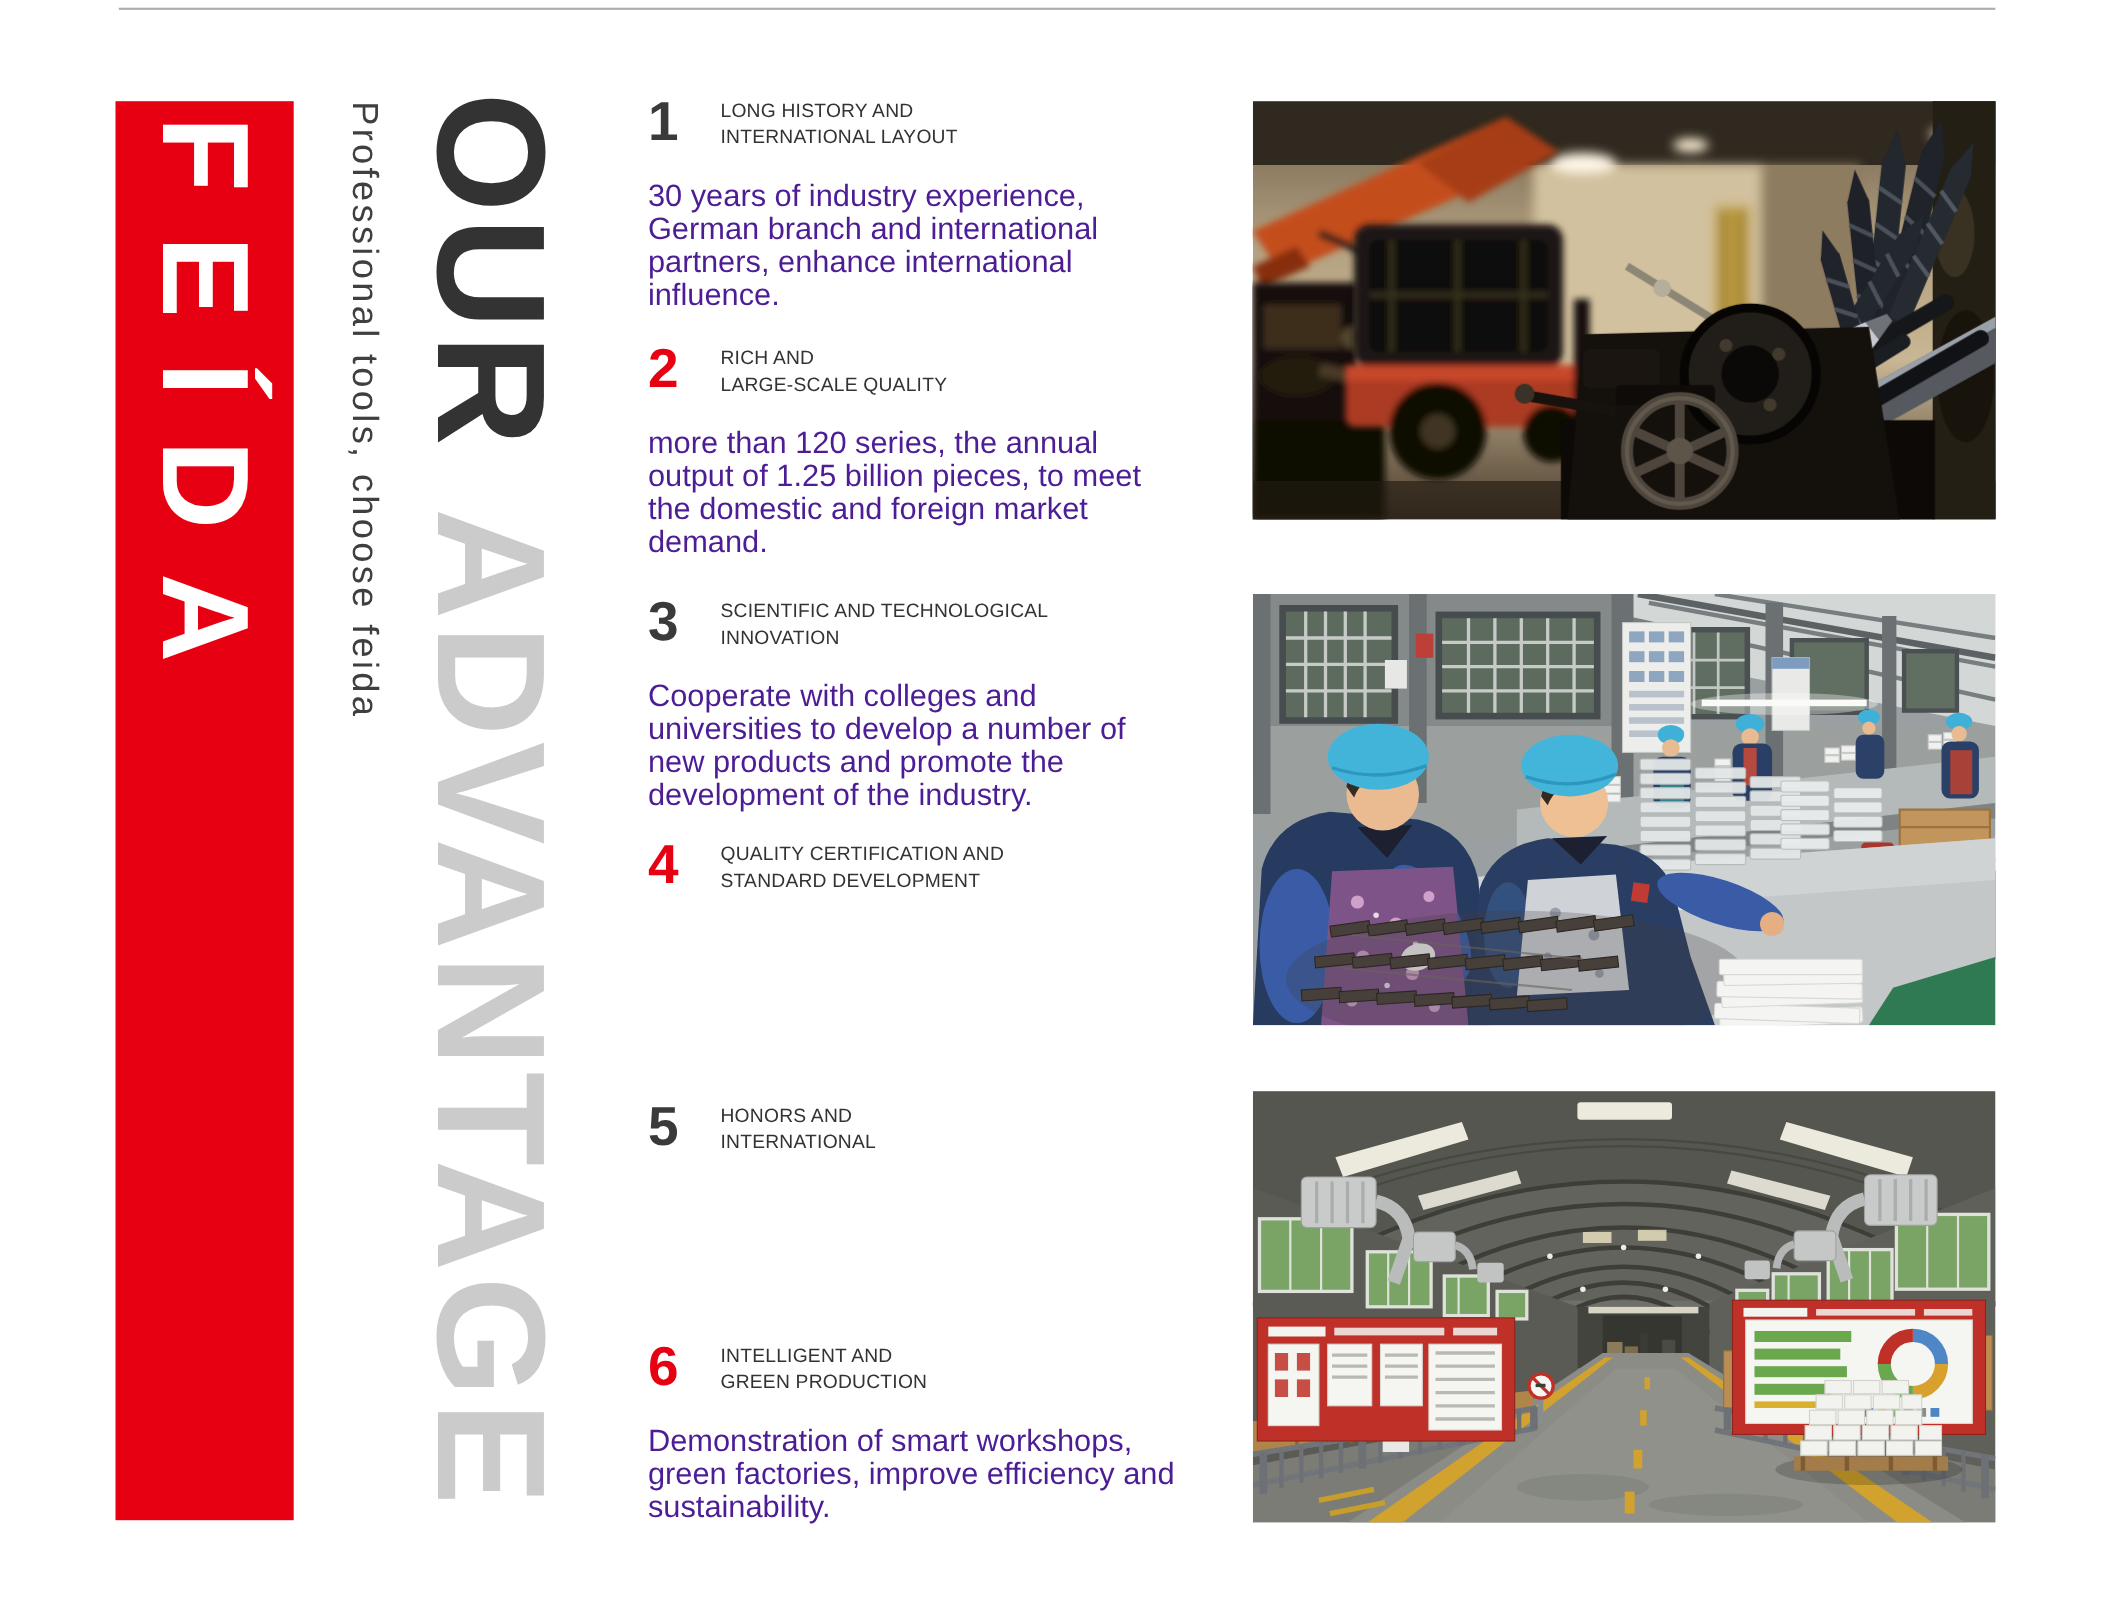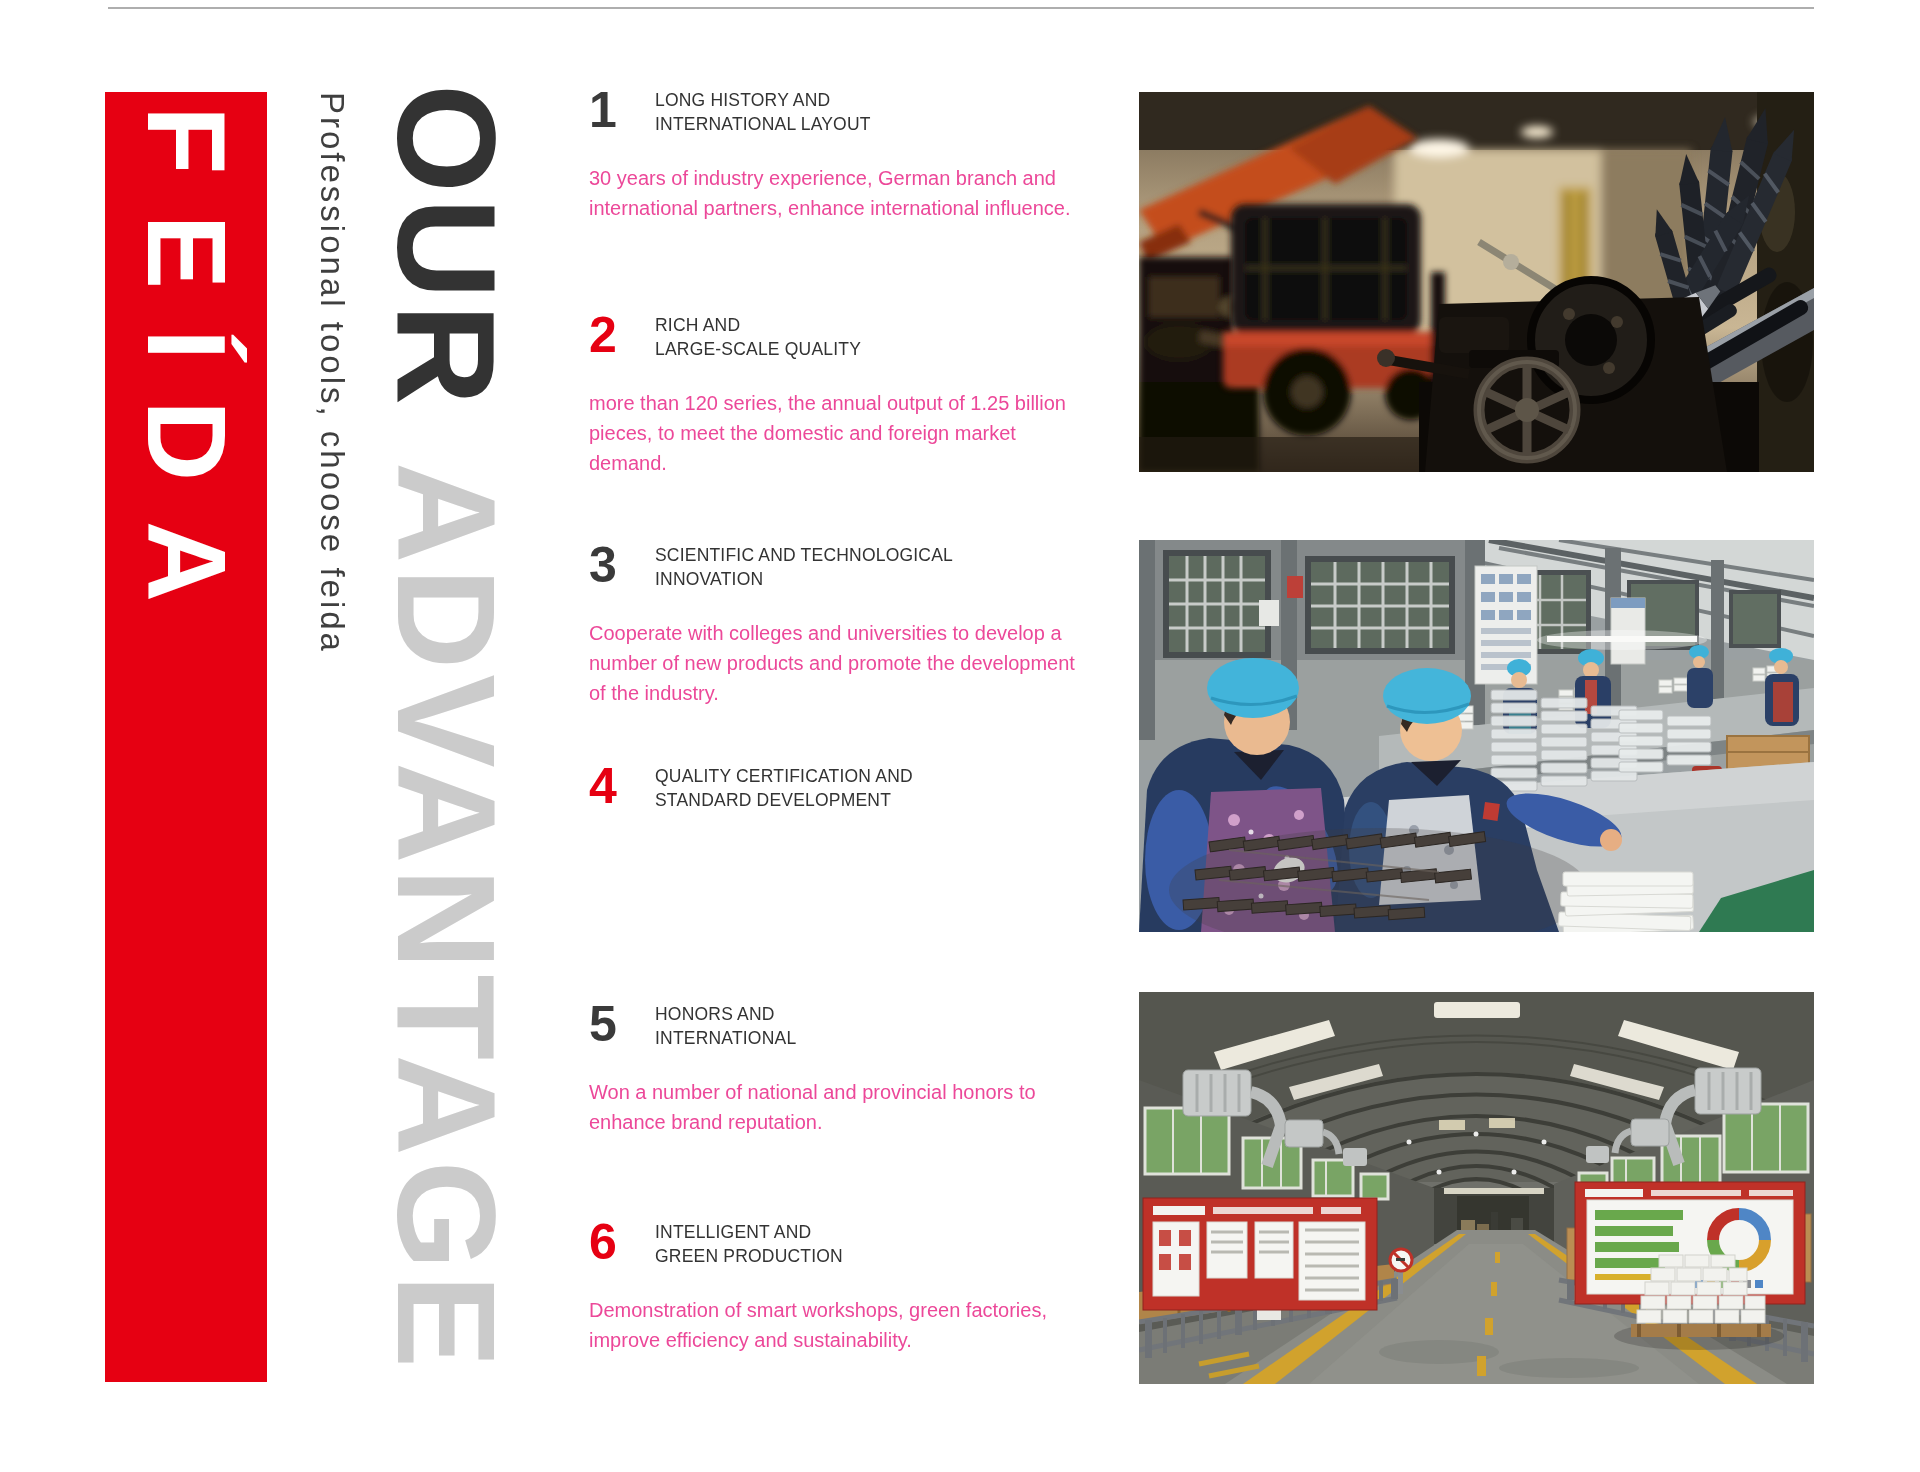--- a/index.html
+++ b/index.html
@@ -34,21 +34,21 @@
   
   .adv-item{position:absolute;left:589px;width:490px;}
   .adv-row{display:flex;align-items:flex-start;}
   .adv-num{
     flex:0 0 44px;margin-right:22px;font-size:50px;font-weight:700;
     line-height:44px;color:#3a3a3a;letter-spacing:0;
   }
   .adv-num.red{color:#e60012;}
   .adv-title{margin:0;font-size:17.5px;font-weight:400;line-height:24px;color:#333333;letter-spacing:.2px;}
   .adv-title span{display:block;}
-  .adv-desc{margin:27px 0 0 0;font-size:20px;line-height:30px;color:#ec4899;width:490px;}
+  .adv-desc{margin:27px 0 0 0;font-size:28px;line-height:30px;color:#4c1d95;width:490px;}
 
   
   .photo{position:absolute;left:1139px;width:675px;margin:0;padding:0;}
   .photo svg{display:block;width:100%;height:100%;}
   .photo1{top:92px;height:380px;}
   .photo2{top:540px;height:392px;}
   .photo3{top:992px;height:392px;}
 </style>
 </head>
 <body>
@@ -109,21 +109,20 @@
   </div>
 
   <div class="adv-item" style="top:1002px">
     <div class="adv-row">
       <div class="adv-num dark">5</div>
       <h3 class="adv-title">
         <span>HONORS AND</span>
         <span>INTERNATIONAL</span>
       </h3>
     </div>
-    <p class="adv-desc">Won a number of national and provincial honors to enhance brand reputation.</p>
   </div>
 
   <div class="adv-item" style="top:1220px">
     <div class="adv-row">
       <div class="adv-num red">6</div>
       <h3 class="adv-title">
         <span>INTELLIGENT AND</span>
         <span>GREEN PRODUCTION</span>
       </h3>
     </div>

